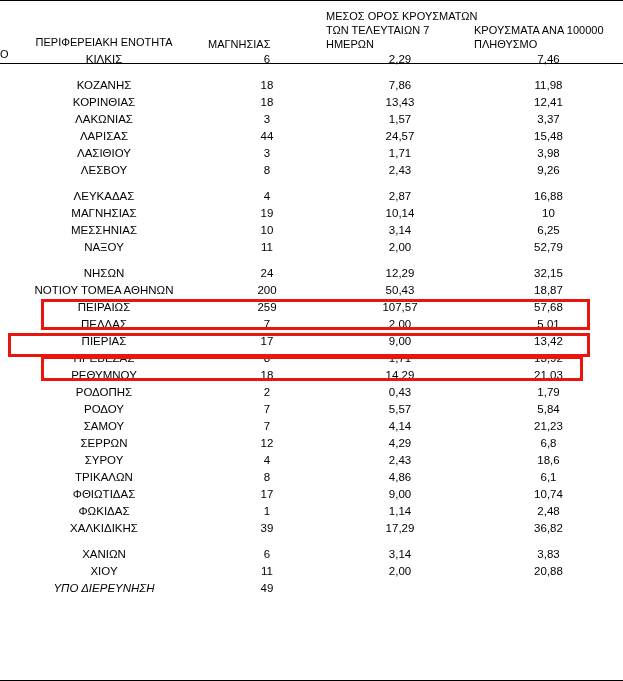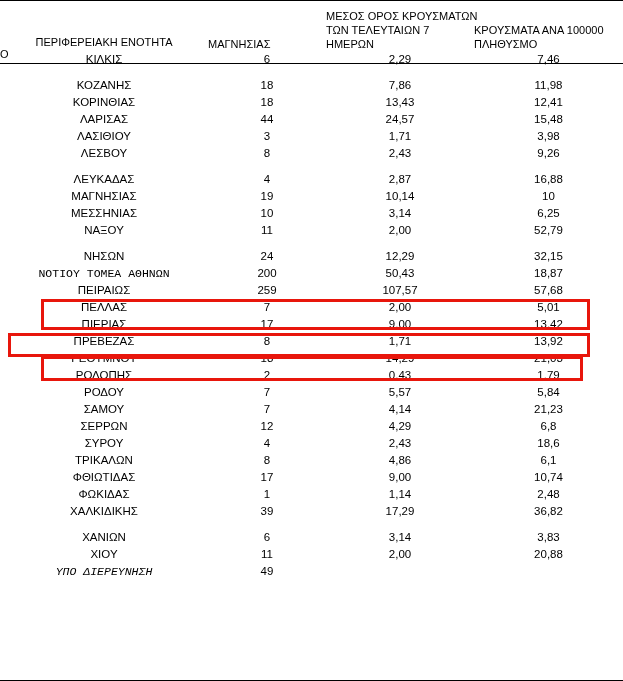--- a/index.html
+++ b/index.html
@@ -76,21 +76,20 @@
     bottom: 0;
     width: 623px;
     border-top: 1px solid #000;
   }
 
   td.name {
     text-align: center;
     padding-left: 58px;
   }
   td.name.wide {
-    font-family: Liberation Mono, monospace;
   }
   td.num {
     text-align: center;
   }
   td.cases { text-align: center; }
   td.avg { }
   td.per100 { }
 
   tr.spacer td {
     height: 9px;
@@ -189,20 +188,26 @@
             <td class="num avg">7,86</td>
             <td class="num per100">11,98</td>
           </tr>
           <tr>
             <td class="name">ΚΟΡΙΝΘΙΑΣ</td>
             <td class="num cases">18</td>
             <td class="num avg">13,43</td>
             <td class="num per100">12,41</td>
           </tr>
           <tr>
+            <td class="name">ΛΑΚΩΝΙΑΣ</td>
+            <td class="num cases">3</td>
+            <td class="num avg">1,57</td>
+            <td class="num per100">3,37</td>
+          </tr>
+          <tr>
             <td class="name">ΛΑΡΙΣΑΣ</td>
             <td class="num cases">44</td>
             <td class="num avg">24,57</td>
             <td class="num per100">15,48</td>
           </tr>
           <tr>
             <td class="name">ΛΑΣΙΘΙΟΥ</td>
             <td class="num cases">3</td>
             <td class="num avg">1,71</td>
             <td class="num per100">3,98</td>

